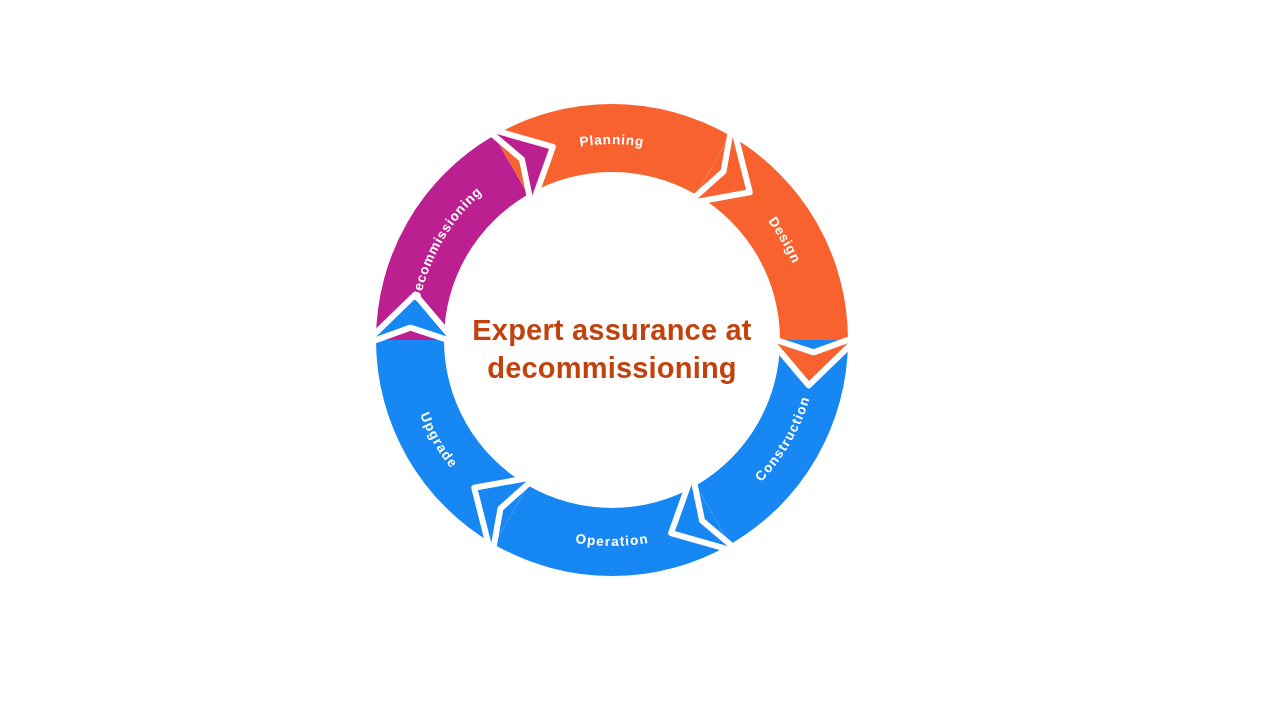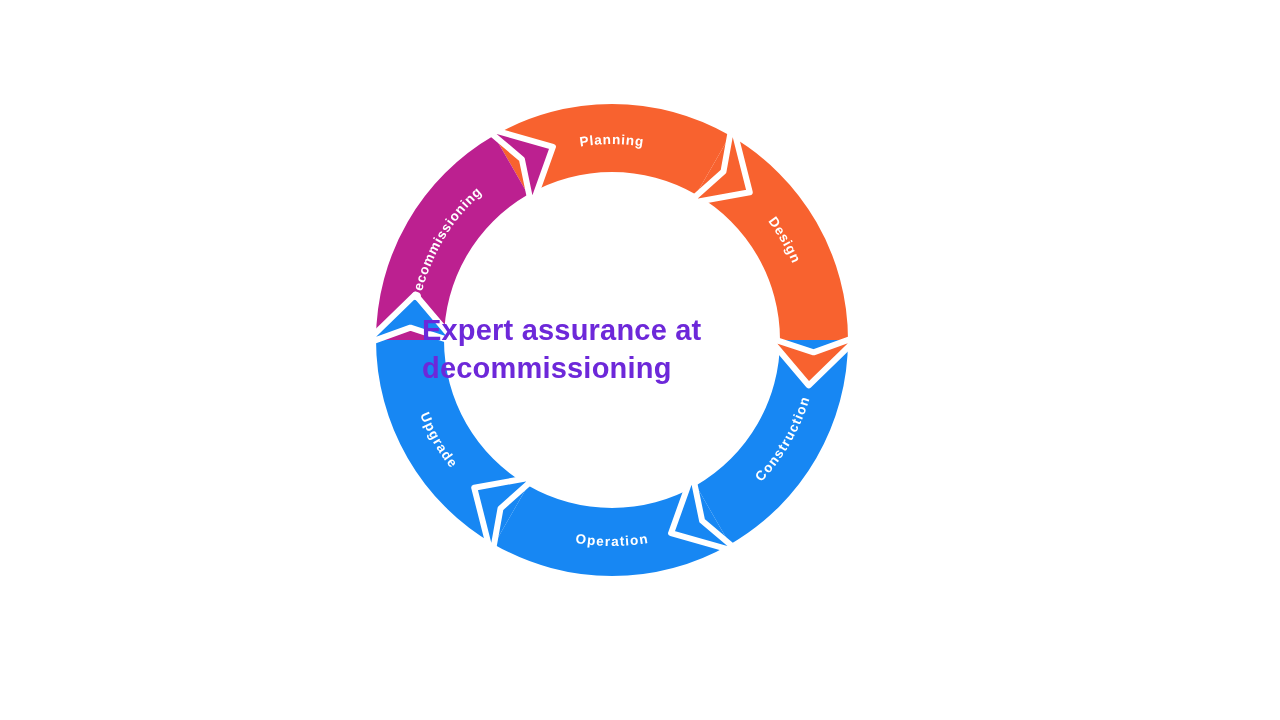--- a/index.html
+++ b/index.html
@@ -11,21 +11,22 @@
     overflow: hidden;
     font-family: "Liberation Sans", sans-serif;
   }
   .slide svg { position: absolute; left: 0; top: 0; }
   .center-title {
     position: absolute;
     left: 612px;
     top: 349px;
     transform: translate(-50%, -50%);
     width: 380px;
-    color: #6d28d9;
+    text-align: center;
+    color: #c2410c;
     font-weight: 700;
     font-size: 29px;
     line-height: 38px;
     letter-spacing: 0.2px;
   }
   .center-title span { display: block; }
   .stage-label {
     fill: #ffffff;
     font-weight: 700;
     font-size: 13.5px;

